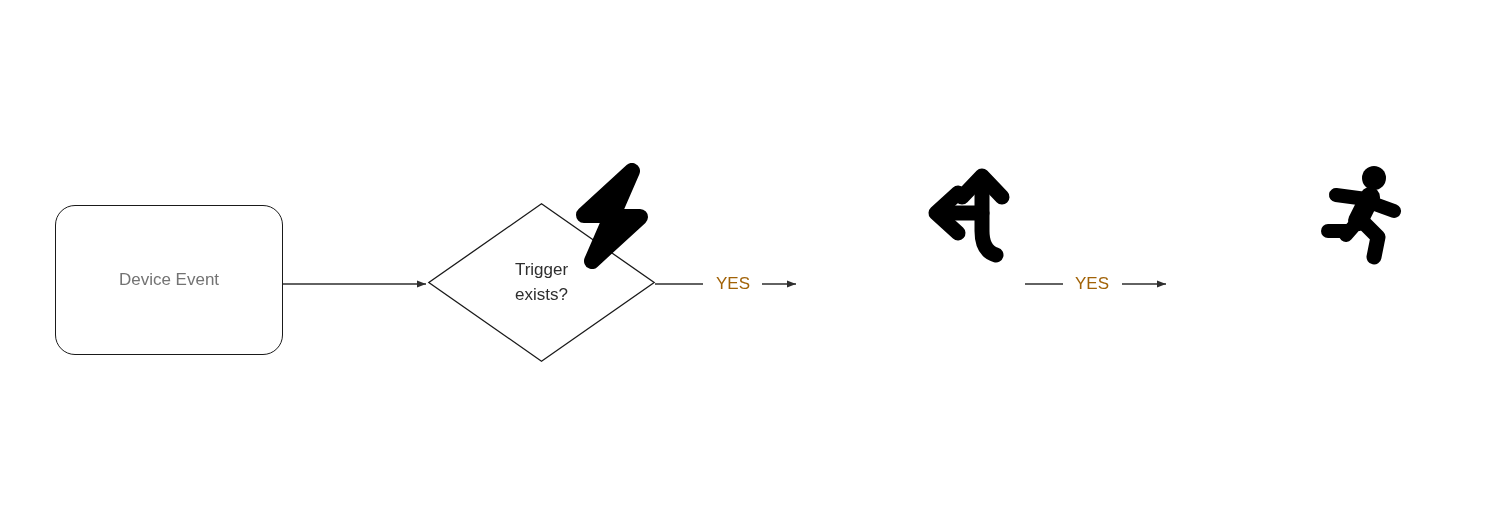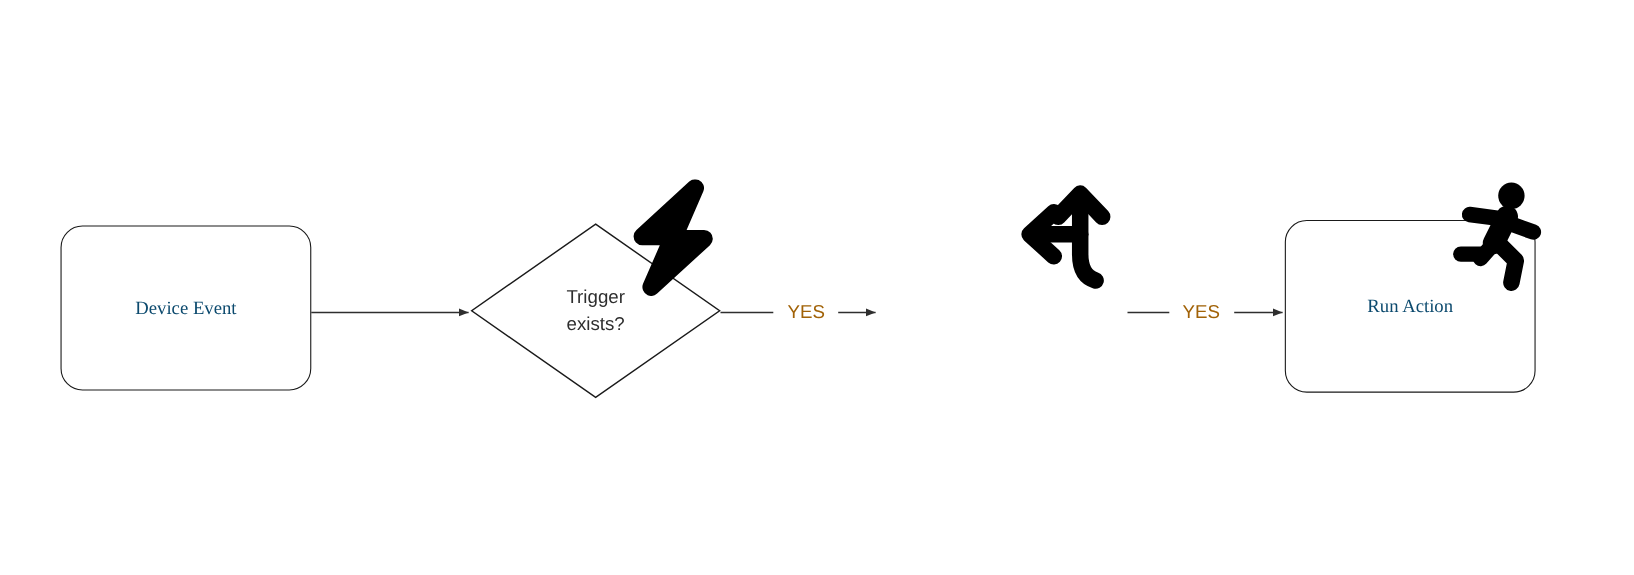--- a/index.html
+++ b/index.html
@@ -33,25 +33,24 @@
     box-sizing: border-box;
     border: 1px solid #1a1a1a;
     border-radius: 20px;
     background: #ffffff;
     display: flex;
     align-items: center;
     justify-content: center;
   }
   .node-label {
     font-size: 17px;
-    color: #0c4a6e;
+    color: #737373;
     line-height: 1.38;
     text-align: center;
     white-space: pre-line;
-    font-family: Liberation Serif, serif;
   }
 
   
   .node-diamond {
     position: absolute;
   }
   .node-diamond svg {
     position: absolute;
     left: 0;
     top: 0;
@@ -125,23 +124,20 @@
     <svg width="227" height="159" viewBox="0 0 227 159" xmlns="http://www.w3.org/2000/svg">
       <polygon points="113.5,0.8 226.2,79.5 113.5,158.2 0.8,79.5" fill="#ffffff" stroke="#1a1a1a" stroke-width="1.3"></polygon>
     </svg>
     <div class="diamond-label">
       <span>Trigger</span>
       <span>exists?</span>
     </div>
   </div>
 
 
-  <div class="node-box" style="left:1168px; top:200px; width:228px; height:157px;">
-    <span class="node-label">Run Action</span>
-  </div>
 
   <div class="edge-label" style="left:733px; top:284px;">YES</div>
 
   <div class="edge-label" style="left:1092px; top:284px;">YES</div>
 
   <div class="glyph" style="left:570px; top:163px; width:84px; height:106px;">
     <svg width="84" height="106" viewBox="0 0 84 106" xmlns="http://www.w3.org/2000/svg">
       <path d="M 62 8 L 14 52 L 42 52 L 22 98 L 70 54 L 42 54 Z" fill="#000000" stroke="#000000" stroke-width="16" stroke-linejoin="round" stroke-linecap="round"></path>
     </svg>
   </div>

